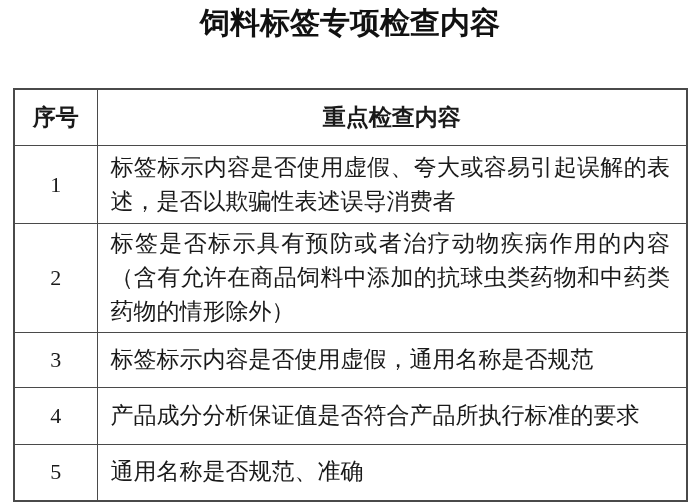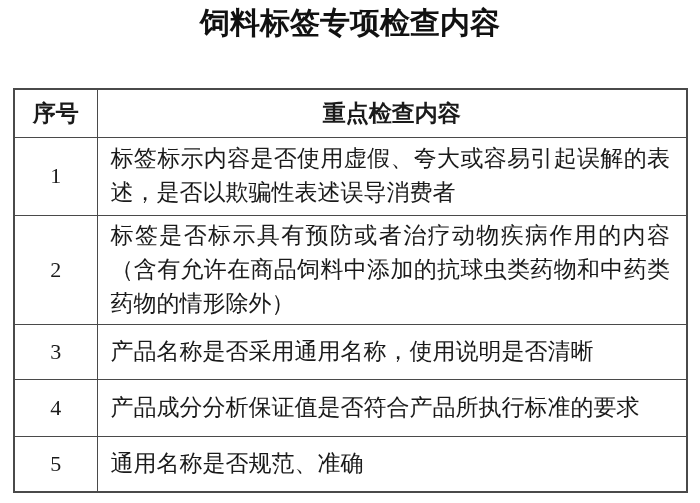--- a/index.html
+++ b/index.html
@@ -47,21 +47,21 @@
   .inspection-table tr.row-1 { height: 78px; }
   .inspection-table tr.row-2 { height: 108px; }
   .inspection-table tr.row-3 { height: 55px; }
   .inspection-table tr.row-4 { height: 57px; }
   .inspection-table tr.row-5 { height: 56px; }
   .inspection-table th {
     font-family: "Liberation Sans", "DejaVu Sans", sans-serif;
     font-size: 23px;
     font-weight: bold;
     text-align: center;
-    padding: 4px;
+    padding: 12px;
   }
   .inspection-table td.num-cell {
     text-align: center;
     font-size: 22px;
     padding: 0;
   }
   .inspection-table td.content-cell {
     font-size: 23px;
     line-height: 34px;
     text-align: justify;
@@ -88,21 +88,21 @@
     <tr class="row-1">
       <td class="num-cell">1</td>
       <td class="content-cell">标签标示内容是否使用虚假、夸大或容易引起误解的表述，是否以欺骗性表述误导消费者</td>
     </tr>
     <tr class="row-2">
       <td class="num-cell">2</td>
       <td class="content-cell">标签是否标示具有预防或者治疗动物疾病作用的内容（含有允许在商品饲料中添加的抗球虫类药物和中药类药物的情形除外）</td>
     </tr>
     <tr class="row-3">
       <td class="num-cell">3</td>
-      <td class="content-cell">产品名称是否采用通用名称，使用说明是否清晰</td>
+      <td class="content-cell">标签标示内容是否使用虚假，通用名称是否规范</td>
     </tr>
     <tr class="row-4">
       <td class="num-cell">4</td>
       <td class="content-cell">产品成分分析保证值是否符合产品所执行标准的要求</td>
     </tr>
     <tr class="row-5">
       <td class="num-cell">5</td>
       <td class="content-cell">通用名称是否规范、准确</td>
     </tr>
   </tbody>

